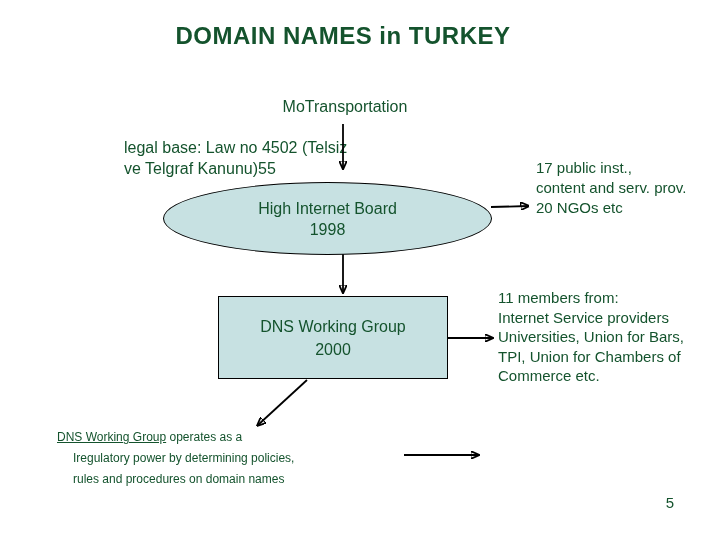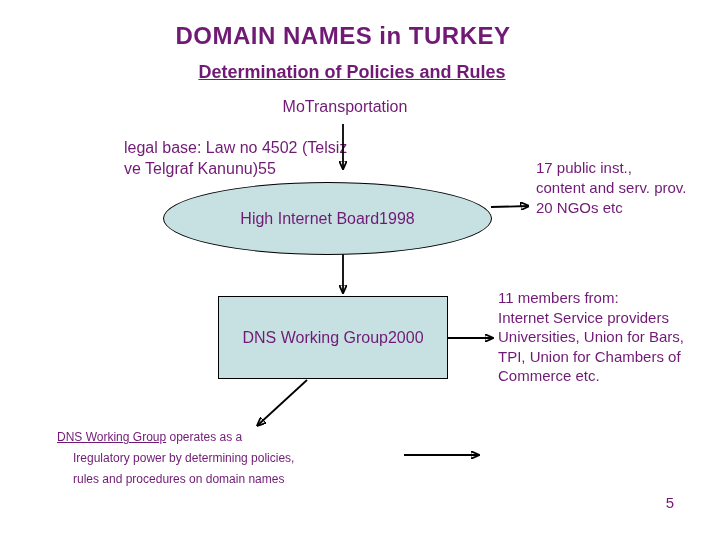--- a/index.html
+++ b/index.html
@@ -1,51 +1,50 @@
 <!DOCTYPE html>
 <html><head>
 <meta charset="utf-8">
 <style>
   html,body{margin:0;padding:0;background:#fff;}
   .slide{
     position:relative;width:720px;height:540px;background:#fff;overflow:hidden;
-    font-family:"Liberation Sans",sans-serif;color:#701a75;
+    font-family:"Liberation Sans",sans-serif;color:#14532d;
   }
   .abs{position:absolute;}
   .center{text-align:center;}
   .pre{white-space:pre-line;}
   .title{top:22px;left:23px;width:640px;font-size:24px;font-weight:bold;letter-spacing:0.5px;}
   .subtitle{top:62px;left:32px;width:640px;font-size:18px;font-weight:bold;text-decoration:underline;}
   .ministry{top:98px;left:25px;width:640px;font-size:16px;}
   .legalbase{top:137px;left:124px;font-size:16px;line-height:21px;}
   .shape{
     background:var(--shape-fill,#c7e1e2);
     border:1px solid #000;
-    display:flex;flex-direction:row;justify-content:center;align-items:center;
+    display:flex;flex-direction:column;justify-content:center;align-items:center;
   }
   .ellipse{border-radius:50%;}
   .board-ellipse{top:182px;left:163px;width:327px;height:71px;font-size:16px;line-height:21px;}
   .dns-rect{top:296px;left:218px;width:228px;height:81px;font-size:16px;line-height:23px;}
   .impl-ellipse{top:424px;left:492px;width:192px;height:85px;font-size:15px;line-height:21px;}
   .note-inst{top:158px;left:536px;font-size:15px;line-height:20px;}
   .note-members{top:288px;left:498px;font-size:15px;line-height:19.5px;}
   .note-operates{top:427px;left:57px;font-size:12px;line-height:21px;}
   .note-operates .l2{margin-left:16px;}
   .underline{text-decoration:underline;}
   .pagenum{top:494px;left:655px;width:30px;font-size:15px;text-align:center;}
   svg.connectors{position:absolute;top:0;left:0;pointer-events:none;}
   svg.connectors line, svg.connectors path{stroke:#000;stroke-width:1.8px;fill:none;}
 </style>
 </head>
 <body>
 
 <div class="slide" style="--shape-fill: #c7e1e2;">
 
   <div class="abs title center">DOMAIN NAMES in TURKEY</div>
-  <div class="abs subtitle center">Determination of Policies and Rules</div>
   <div class="abs ministry center">MoTransportation</div>
 
   <div class="abs legalbase pre">legal base: Law no 4502 (Telsiz
 ve Telgraf Kanunu)55</div>
 
   <svg class="connectors" width="720" height="540" viewBox="0 0 720 540">
     <defs>
       <marker id="ah" markerWidth="9" markerHeight="8" refX="7.5" refY="4" orient="auto" markerUnits="userSpaceOnUse">
         <path d="M0,0 L9,4 L0,8 z" fill="#000" stroke="none"></path>
       </marker>

